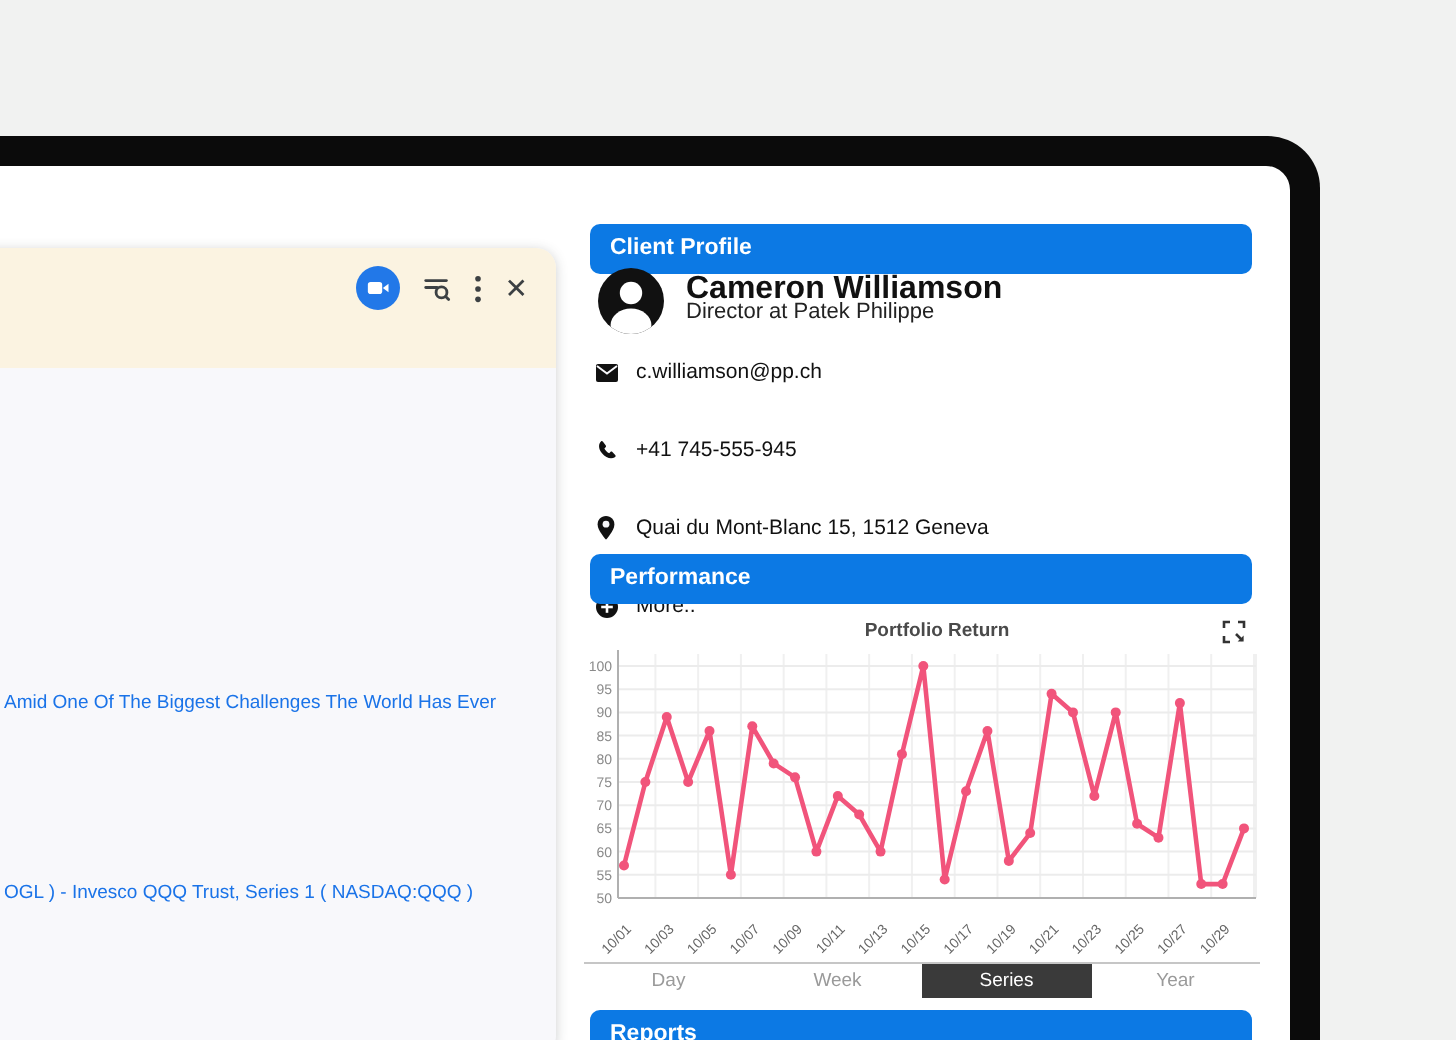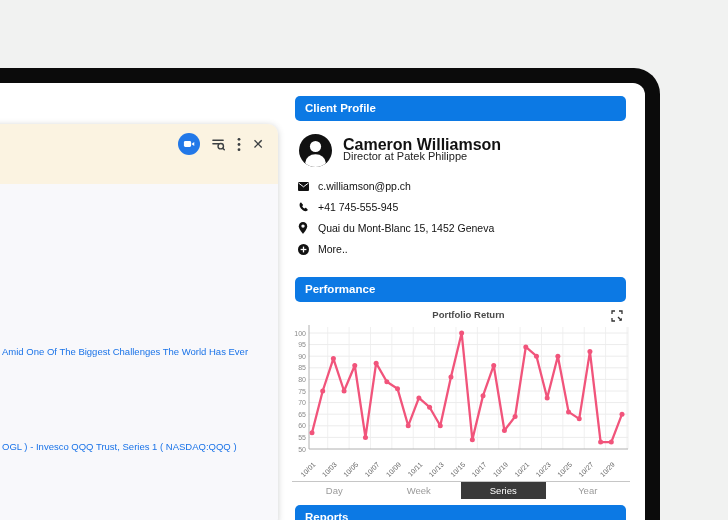--- a/index.html
+++ b/index.html
@@ -23,27 +23,27 @@
   .win-icon{display:flex;align-items:center;justify-content:center;color:#3c4043;cursor:pointer;}
   .close-glyph{font-size:14px;color:#3c4043;line-height:1;}
   .win-link{position:absolute;left:22px;color:#1a73e8;font-size:9.5px;white-space:nowrap;cursor:pointer;}
   .win-link.l1{top:222px;}
   .win-link.l2{top:317px;}
   
   .panel{position:absolute;left:292px;top:96px;width:338px;height:424px;}
   .sec-header{position:absolute;left:3px;width:331px;height:25px;background:#0c79e4;
     border-radius:5px;color:#fff;font-size:11.5px;font-weight:bold;line-height:25px;
     padding-left:10px;box-sizing:border-box;}
-  .hdr-profile{top:0;}
+  .hdr-profile{top:16px;}
   .hdr-perf{top:181px;}
   .hdr-reports{top:409px;height:26px;}
   .avatar{position:absolute;left:7px;top:38px;width:33px;height:33px;}
   .p-name{position:absolute;left:51px;top:40px;font-size:16px;font-weight:bold;color:#111;}
   .p-role{position:absolute;left:51px;top:54px;font-size:11px;color:#222;}
-  .contacts{position:absolute;left:5px;top:83px;display:flex;flex-direction:column;gap:7px;}
+  .contacts{position:absolute;left:5px;top:83px;display:flex;flex-direction:column;gap:25px;}
   .c-row{display:flex;align-items:center;gap:9px;height:14px;}
   .c-ic{width:12px;display:flex;justify-content:center;}
   .c-val{font-size:10.5px;color:#111;}
   
   #chart-svg{position:absolute;left:0;top:206px;}
   .fs-icon{position:absolute;left:319px;top:214px;width:12px;height:12px;cursor:pointer;}
   .divider{position:absolute;left:0;top:385px;width:338px;border-top:1px solid #c6c6c6;}
   .segments{position:absolute;left:0;top:386px;width:338px;height:17px;display:flex;justify-content:space-between;}
   .seg{flex:1;display:flex;align-items:center;justify-content:center;
     font-size:9.5px;color:#9a9a9a;cursor:pointer;}
@@ -125,21 +125,21 @@
       </span>
       <span class="c-val">+41 745-555-945</span>
     </div>
     <div class="c-row">
       <span class="c-ic">
         <svg width="10" height="12" viewBox="0 0 10 12">
           <path d="M5,0 C2.5,0 0.8,1.8 0.8,4.2 C0.8,7.2 5,11.8 5,11.8 C5,11.8 9.2,7.2 9.2,4.2 C9.2,1.8 7.5,0 5,0 Z" fill="#111"></path>
           <circle cx="5" cy="4.1" r="1.7" fill="#f8f8fb"></circle>
         </svg>
       </span>
-      <span class="c-val">Quai du Mont-Blanc 15, 1452 Geneva</span>
+      <span class="c-val">Quai du Mont-Blanc 15, 1512 Geneva</span>
     </div>
     <div class="c-row">
       <span class="c-ic">
         <svg width="11" height="11" viewBox="0 0 11 11">
           <circle cx="5.5" cy="5.5" r="5.5" fill="#111"></circle>
           <line x1="5.5" y1="2.6" x2="5.5" y2="8.4" stroke="#fff" stroke-width="1.3"></line>
           <line x1="2.6" y1="5.5" x2="8.4" y2="5.5" stroke="#fff" stroke-width="1.3"></line>
         </svg>
       </span>
       <span class="c-val">More..</span>

